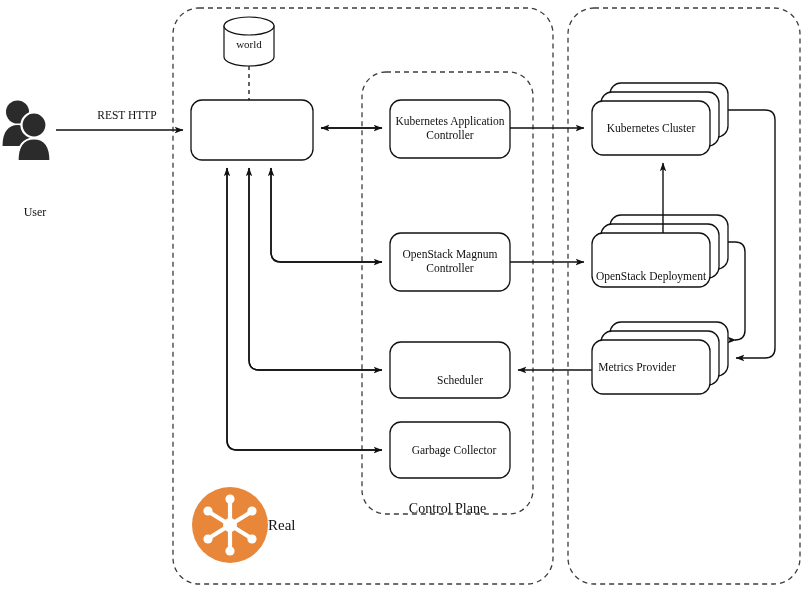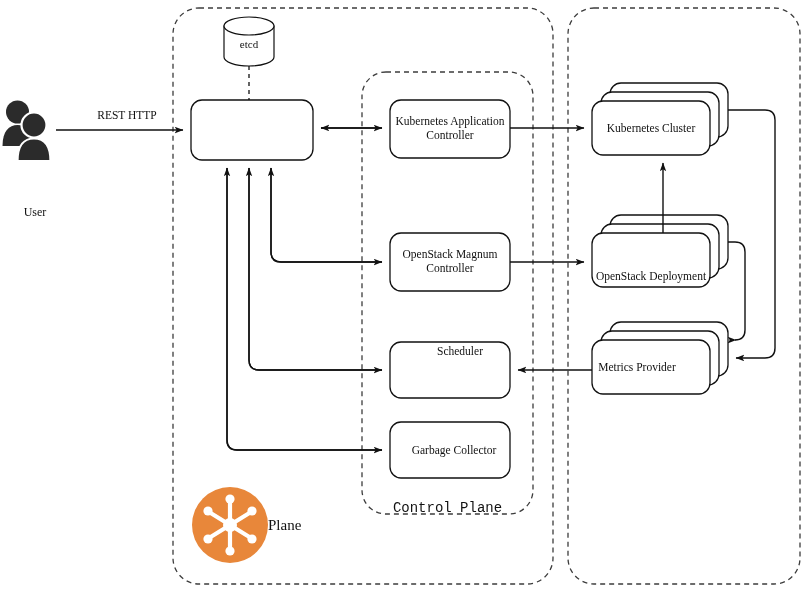--- a/index.html
+++ b/index.html
@@ -5,21 +5,21 @@
 <style>
   html,body{margin:0;padding:0;background:#ffffff;}
   body{width:812px;height:592px;overflow:hidden;
        font-family:"Liberation Serif","DejaVu Serif",serif;color:#1a1a1a;}
   #stage{position:relative;width:812px;height:592px;}
   #stage svg{position:absolute;top:0;left:0;}
   .lbl{position:absolute;text-align:center;line-height:1.22;
        font-family:"Liberation Serif","DejaVu Serif",serif;color:#111;
        pointer-events:none;white-space:pre-line;}
   .boxlbl{font-size:11.5px;}
-  .grouplbl{font-size:14px;font-family:Liberation Mono, monospace;}
+  .grouplbl{font-size:14px;}
   .edgelbl{font-size:11.5px;}
   .userlbl{font-size:12px;margin-top:47px;}
   .etcdlbl{font-size:11px;}
   .apilbl{font-size:13px;}
   .krakelbl{font-size:15px;}
 </style>
 </head>
 <body>
 
 <div id="stage">
@@ -131,37 +131,37 @@
         <circle cx="208" cy="539" r="4.6"></circle>
         <circle cx="208" cy="511" r="4.6"></circle>
       </g>
     </g>
   </svg>
 
   <div class="lbl userlbl" style="left:0px;top:158px;width:70px;">User</div>
 
   <div class="lbl edgelbl" style="left:72px;top:108px;width:110px;">REST HTTP</div>
 
-  <div class="lbl etcdlbl" style="left:224px;top:38px;width:50px;">etcd</div>
+  <div class="lbl etcdlbl" style="left:224px;top:38px;width:50px;">world</div>
 
 
   <div class="lbl boxlbl" style="left:390px;top:114px;width:120px;">Kubernetes Application
 Controller</div>
 
   <div class="lbl boxlbl" style="left:390px;top:247px;width:120px;">OpenStack Magnum
 Controller</div>
 
-  <div class="lbl boxlbl" style="left:390px;top:344px;width:140px;">Scheduler</div>
+  <div class="lbl boxlbl" style="left:390px;top:373px;width:140px;">Scheduler</div>
 
   <div class="lbl boxlbl" style="left:390px;top:443px;width:128px;font-family:Liberation Serif, serif;">Garbage Collector</div>
 
   <div class="lbl boxlbl" style="left:592px;top:121px;width:118px;">Kubernetes Cluster</div>
 
   <div class="lbl boxlbl" style="left:589px;top:245px;width:124px;margin-top:24px;">OpenStack Deployment</div>
 
   <div class="lbl boxlbl" style="left:568px;top:360px;width:138px;">Metrics Provider</div>
 
-  <div class="lbl krakelbl" style="left:268px;top:516px;width:90px;text-align:left;">Plane</div>
+  <div class="lbl krakelbl" style="left:268px;top:516px;width:90px;text-align:left;">Real</div>
 
   <div class="lbl grouplbl" style="left:362px;top:500px;width:171px;">Control Plane</div>
 
 
 </div>
 
 </body></html>

